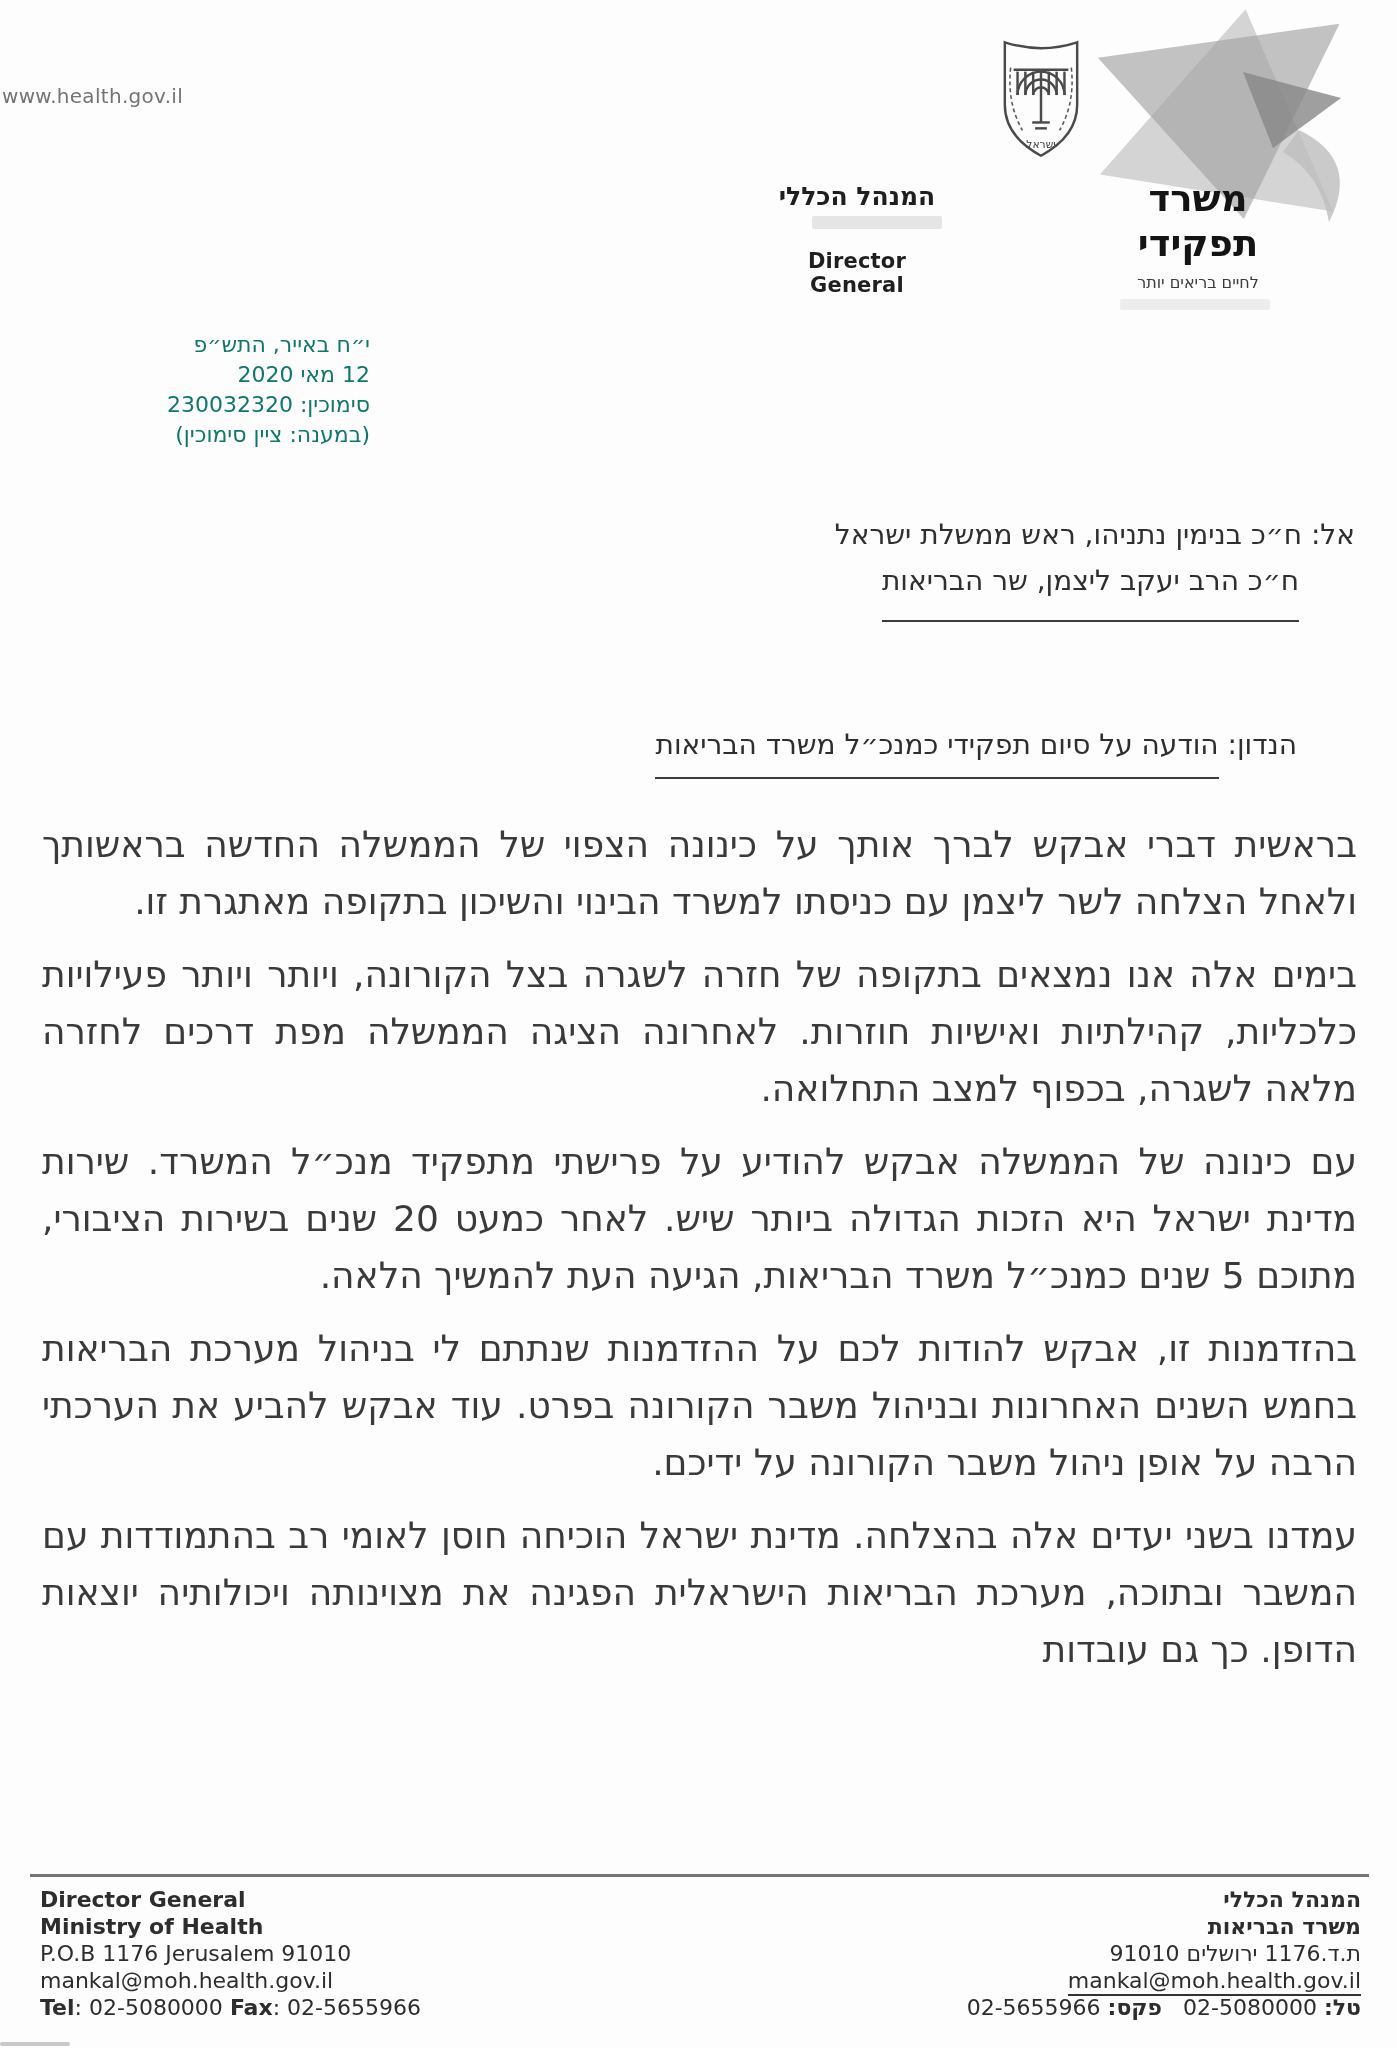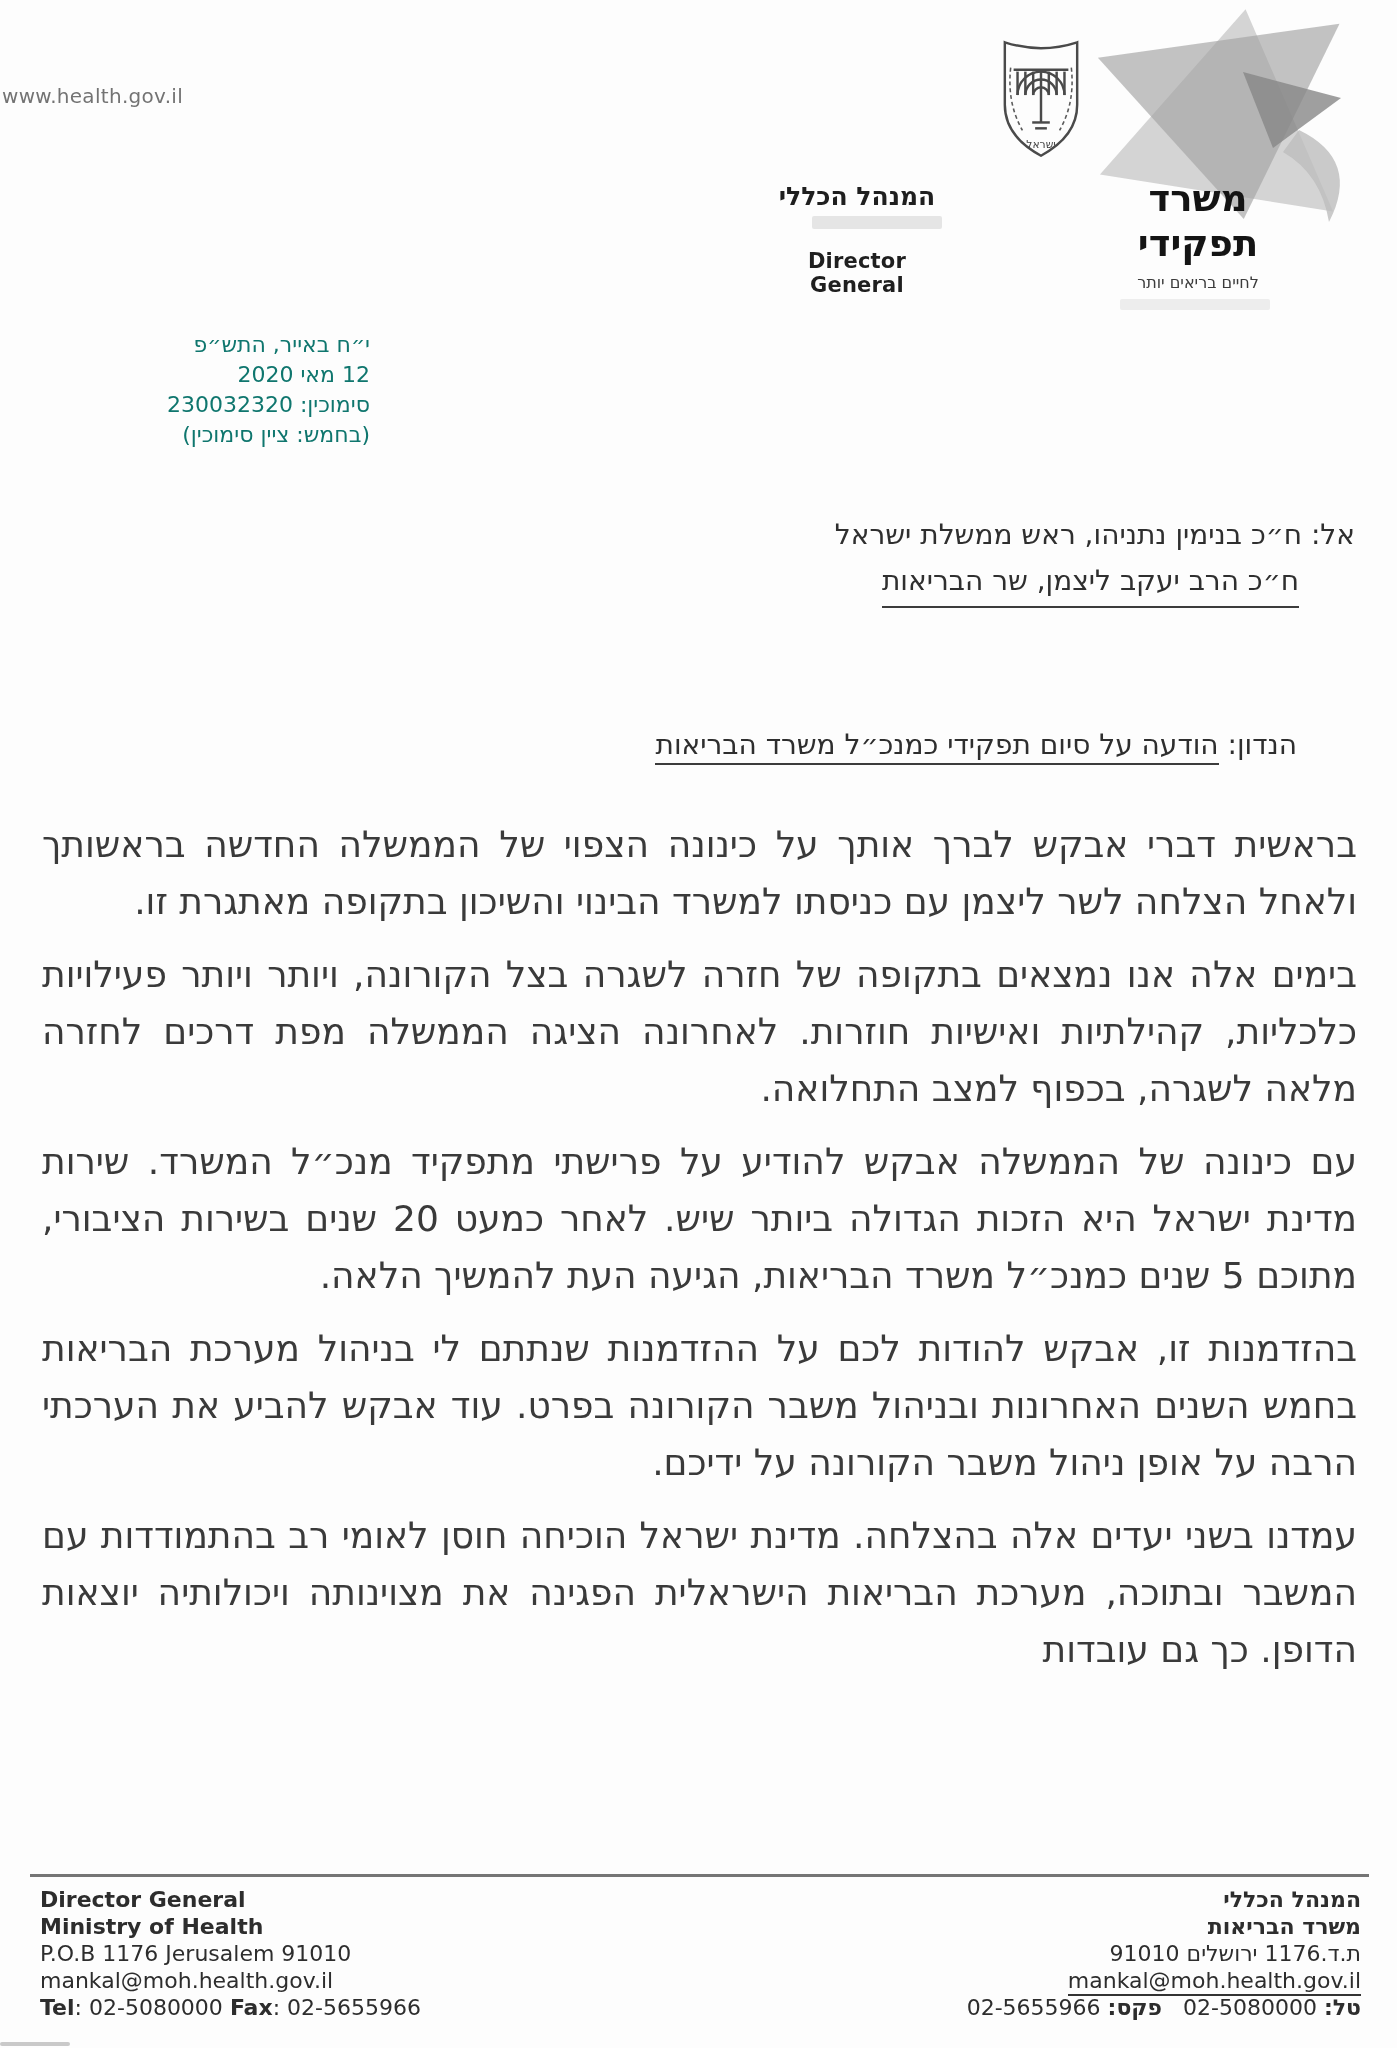--- a/index.html
+++ b/index.html
@@ -40,21 +40,21 @@
     direction:rtl;
     font-size:22px;line-height:30px;color:#0f766e;
   }
   
   .recipients{
     position:absolute;right:42px;top:512px;
     direction:rtl;text-align:right;
     font-size:28px;line-height:46px;color:#2f2f2f;
   }
   .recipient-line2{margin-right:56px;}
-  .u-line{display:inline-block;border-bottom:2px solid #3c3c3c;padding-bottom:2px;}
+  .u-line{display:inline-block;border-bottom:2px solid #3c3c3c;padding-bottom:16px;}
   
   .subject{
     position:absolute;right:100px;top:728px;
     direction:rtl;text-align:right;
     font-size:28px;color:#2e2e2e;
   }
   
   .letter-body{
     position:absolute;left:42px;right:40px;top:816px;
     direction:rtl;
@@ -135,21 +135,21 @@
   </div>
 
   <div class="scan-streak streak-1"></div>
   <div class="scan-streak streak-2"></div>
   <div class="scan-streak streak-3"></div>
 
   <div class="meta-block">
     <div>י״ח באייר, התש״פ</div>
     <div>12 מאי 2020</div>
     <div>סימוכין: 230032320</div>
-    <div>(בחמש: ציין סימוכין)</div>
+    <div>(במענה: ציין סימוכין)</div>
   </div>
 
   <div class="recipients">
     <div>אל: ח״כ בנימין נתניהו, ראש ממשלת ישראל</div>
     <div class="recipient-line2">
       <span class="u-line">ח״כ הרב יעקב ליצמן, שר הבריאות</span>
     </div>
   </div>
 
   <div class="subject">

